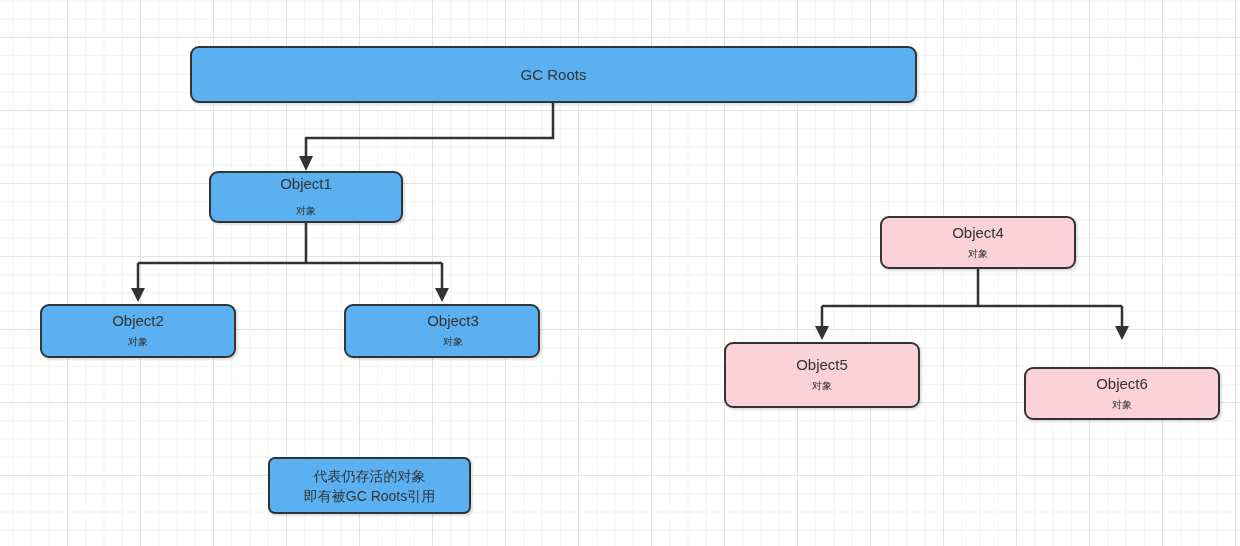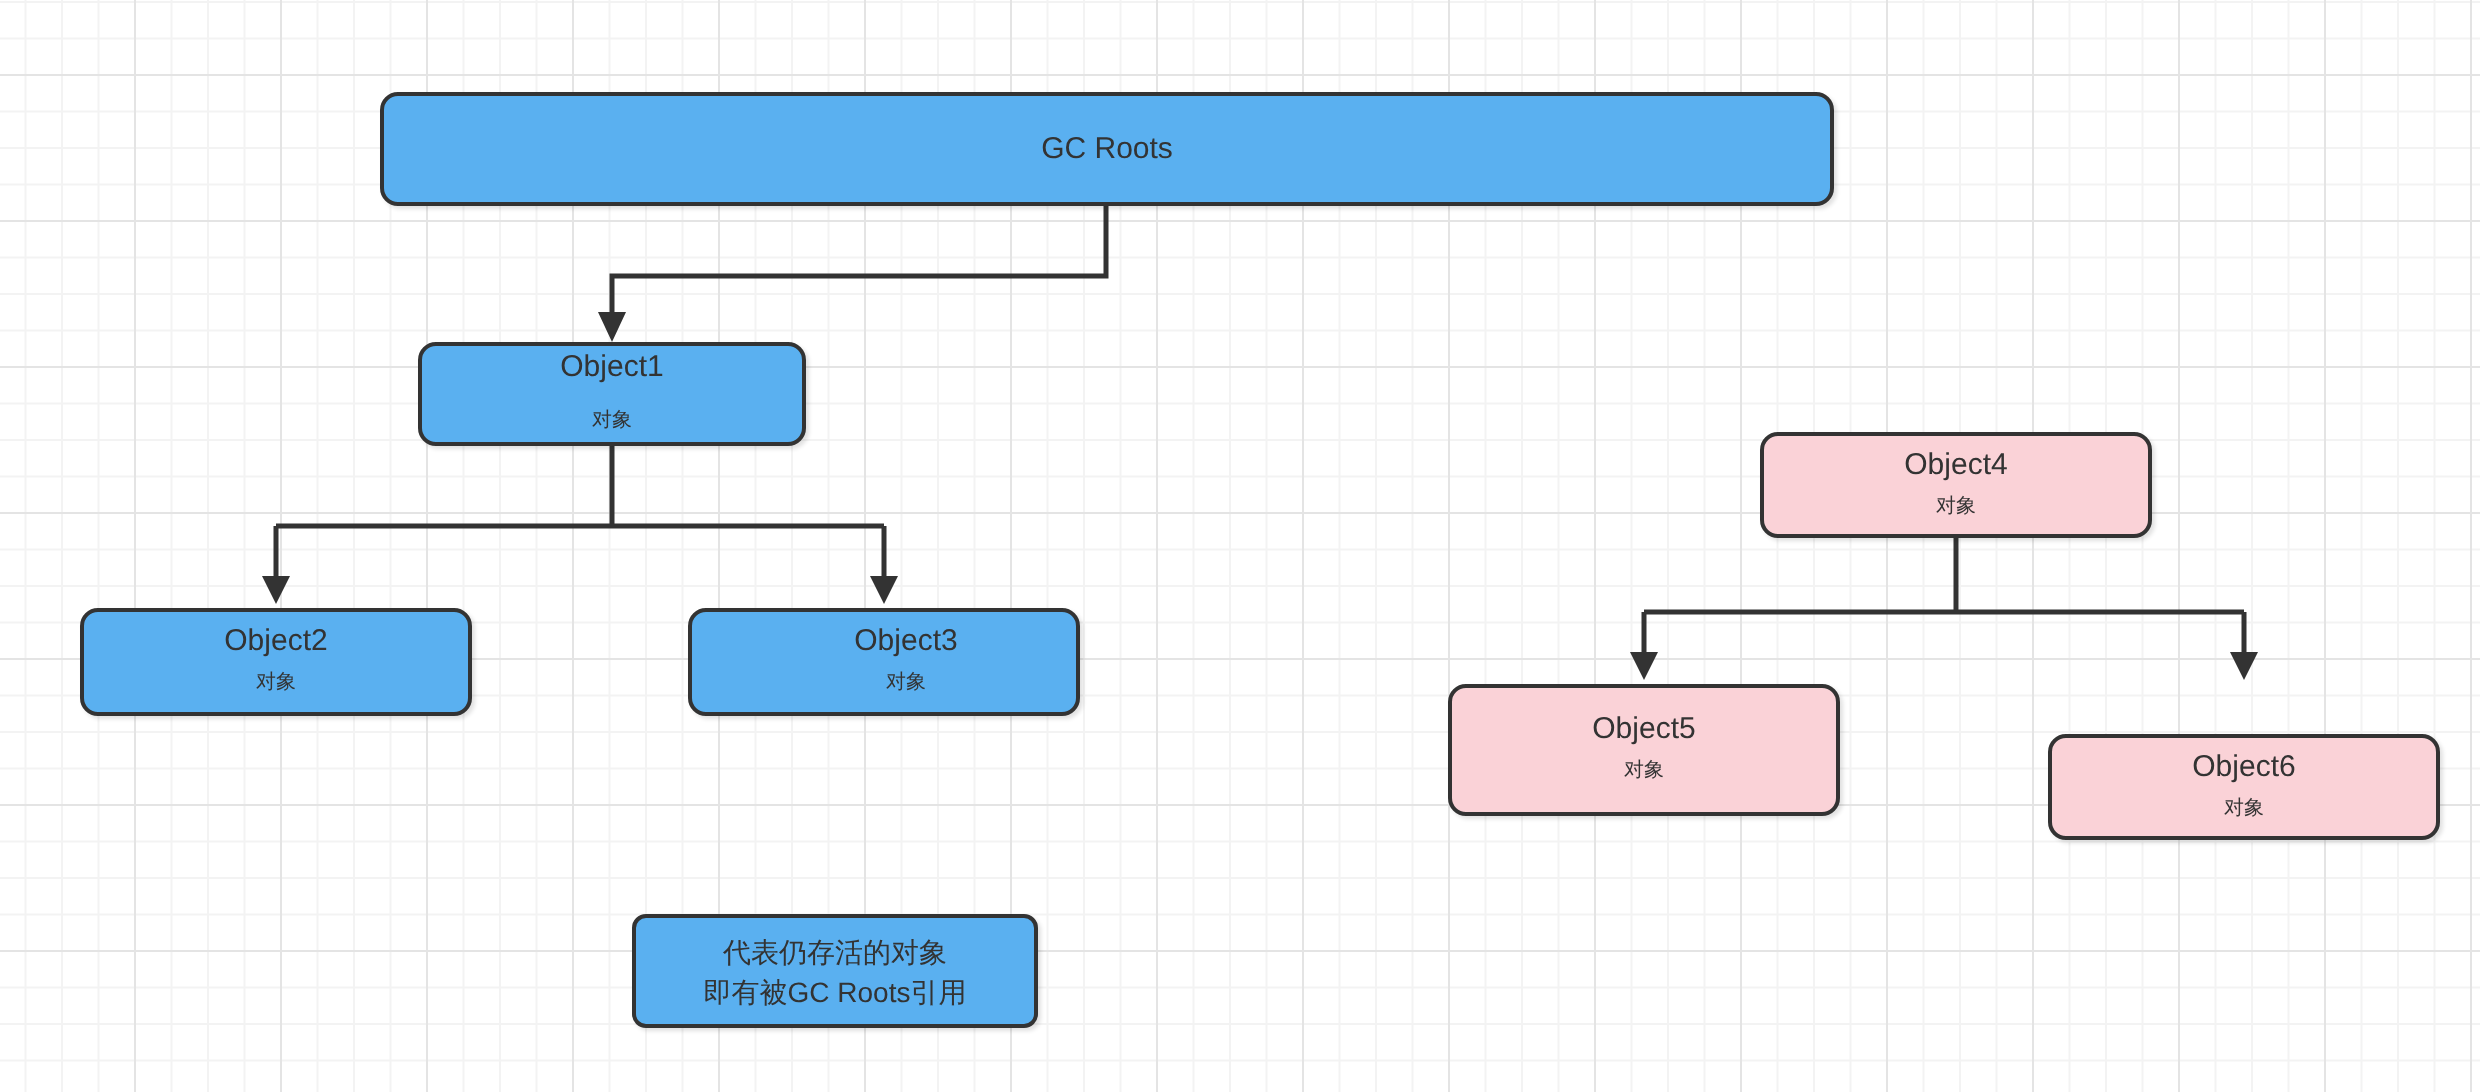--- a/index.html
+++ b/index.html
@@ -61,21 +61,20 @@
     border-radius: 7px;
     box-shadow: 1.5px 1.5px 2px rgba(0,0,0,0.12);
     display: flex;
     flex-direction: column;
     align-items: center;
     justify-content: center;
     color: #333333;
     font-size: 14px;
     line-height: 20px;
     text-align: center;
-    margin-left: 48px;
   }
   .legend-alive   { left: 268px; top: 457px; width: 203px; height: 57px; }
   .legend-collect { left: 534px; top: 458px; width: 203px; height: 55px; }
 
   .edge-line {
     fill: none;
     stroke: #333333;
     stroke-width: 2.5;
   }
   .edge-arrow { fill: #333333; stroke: none; }

